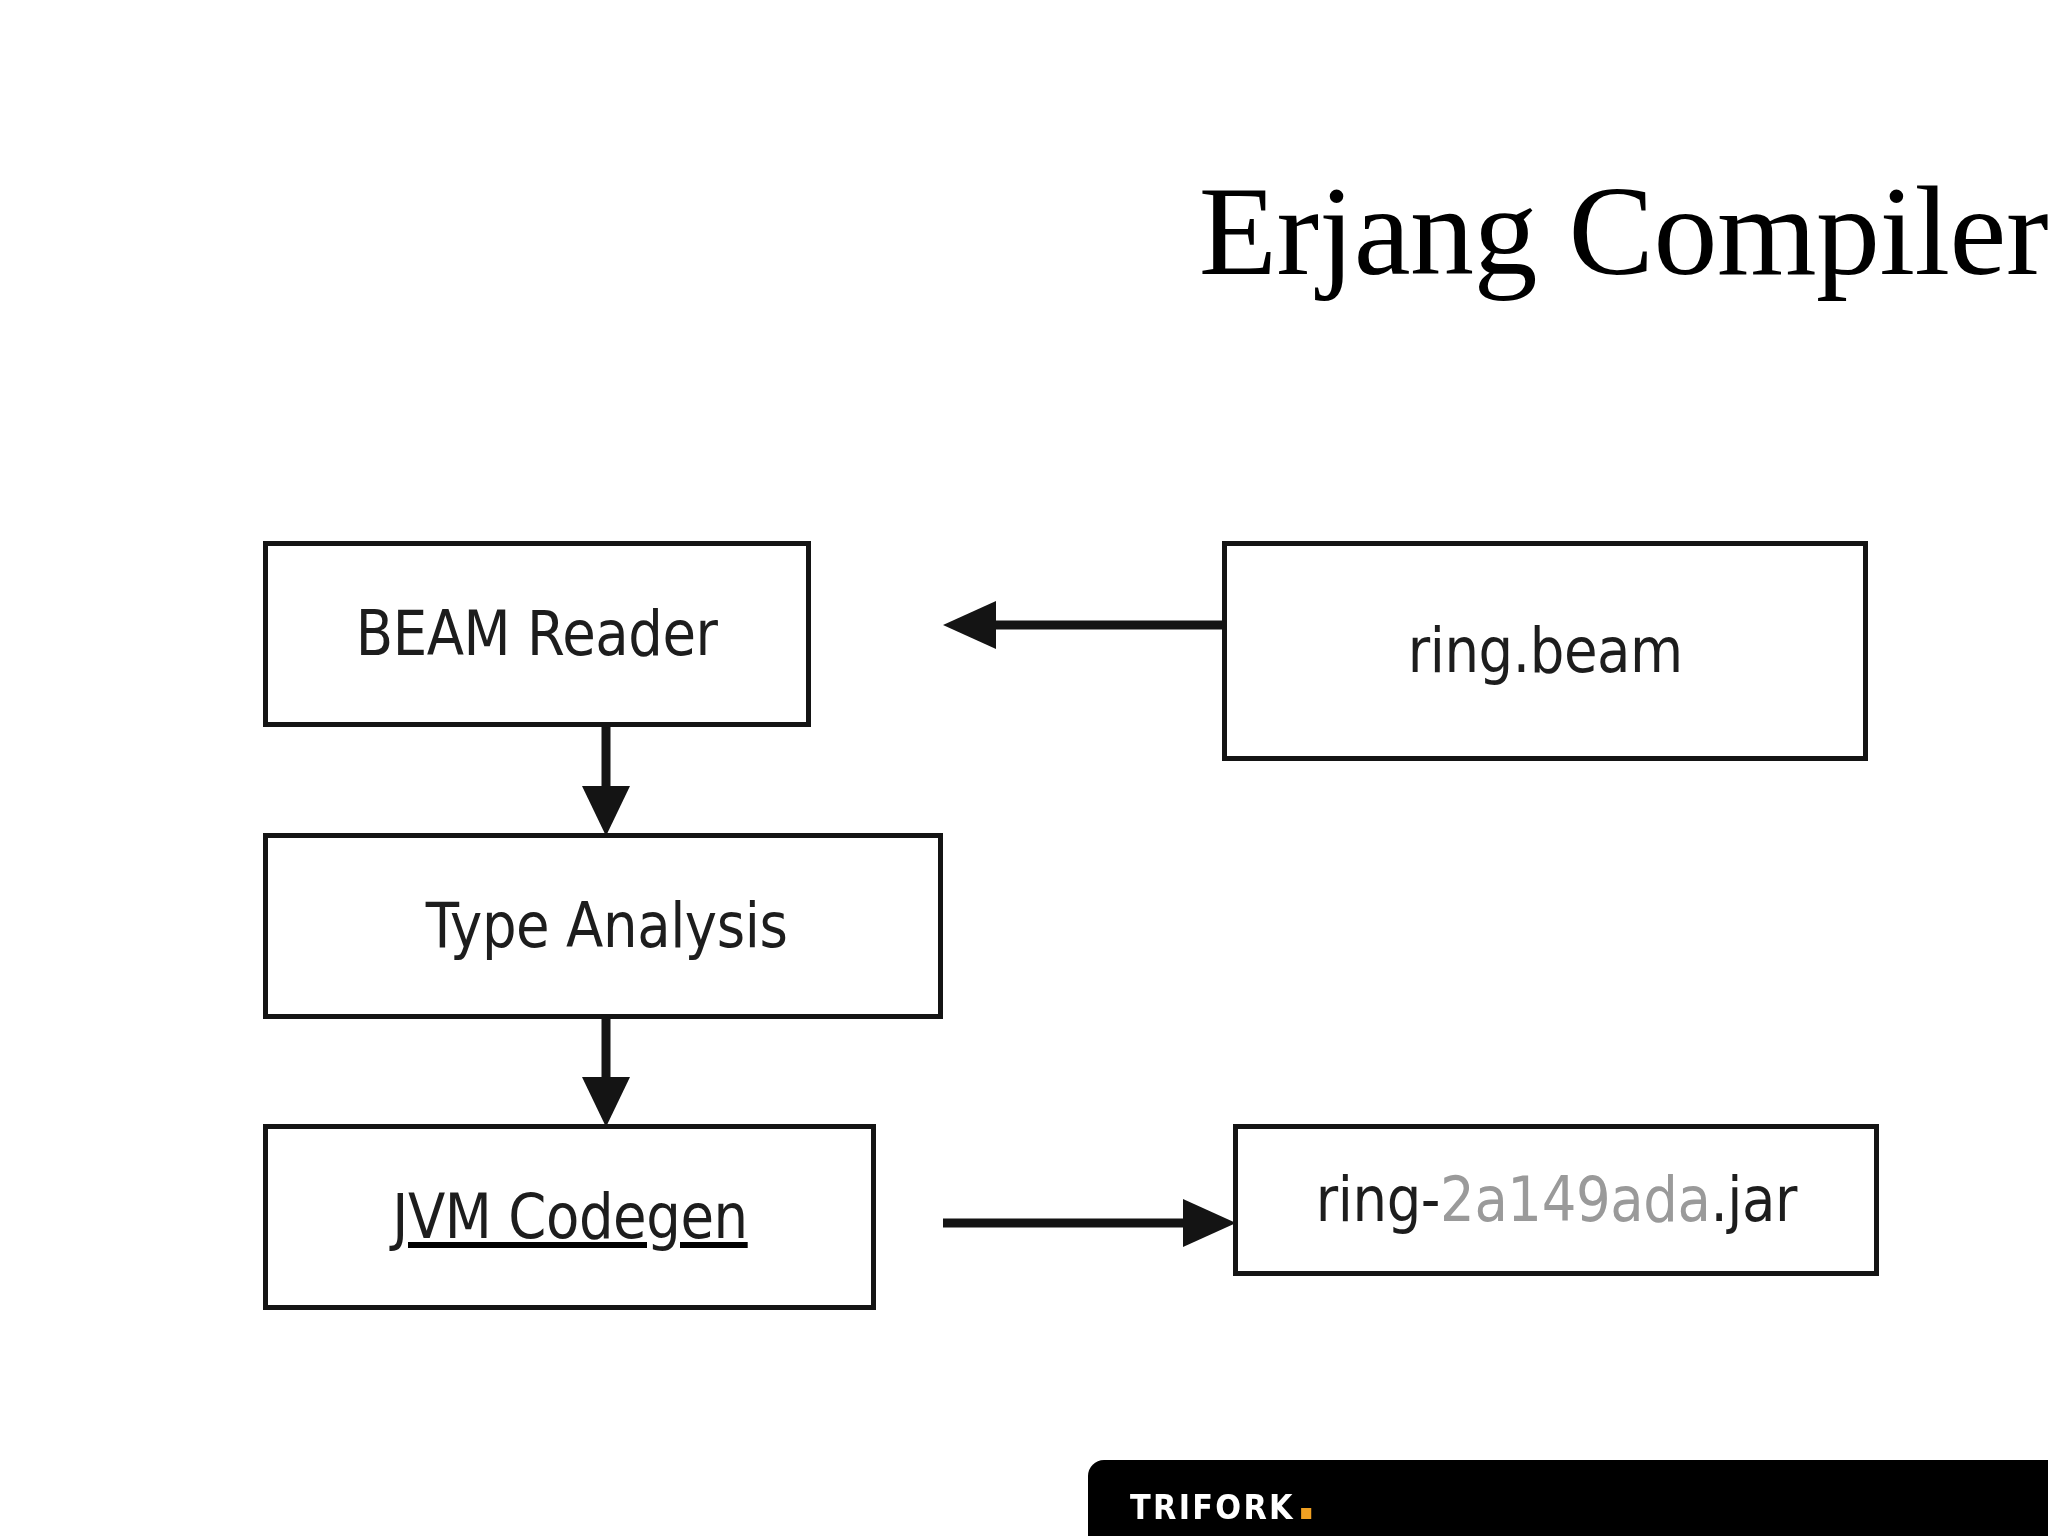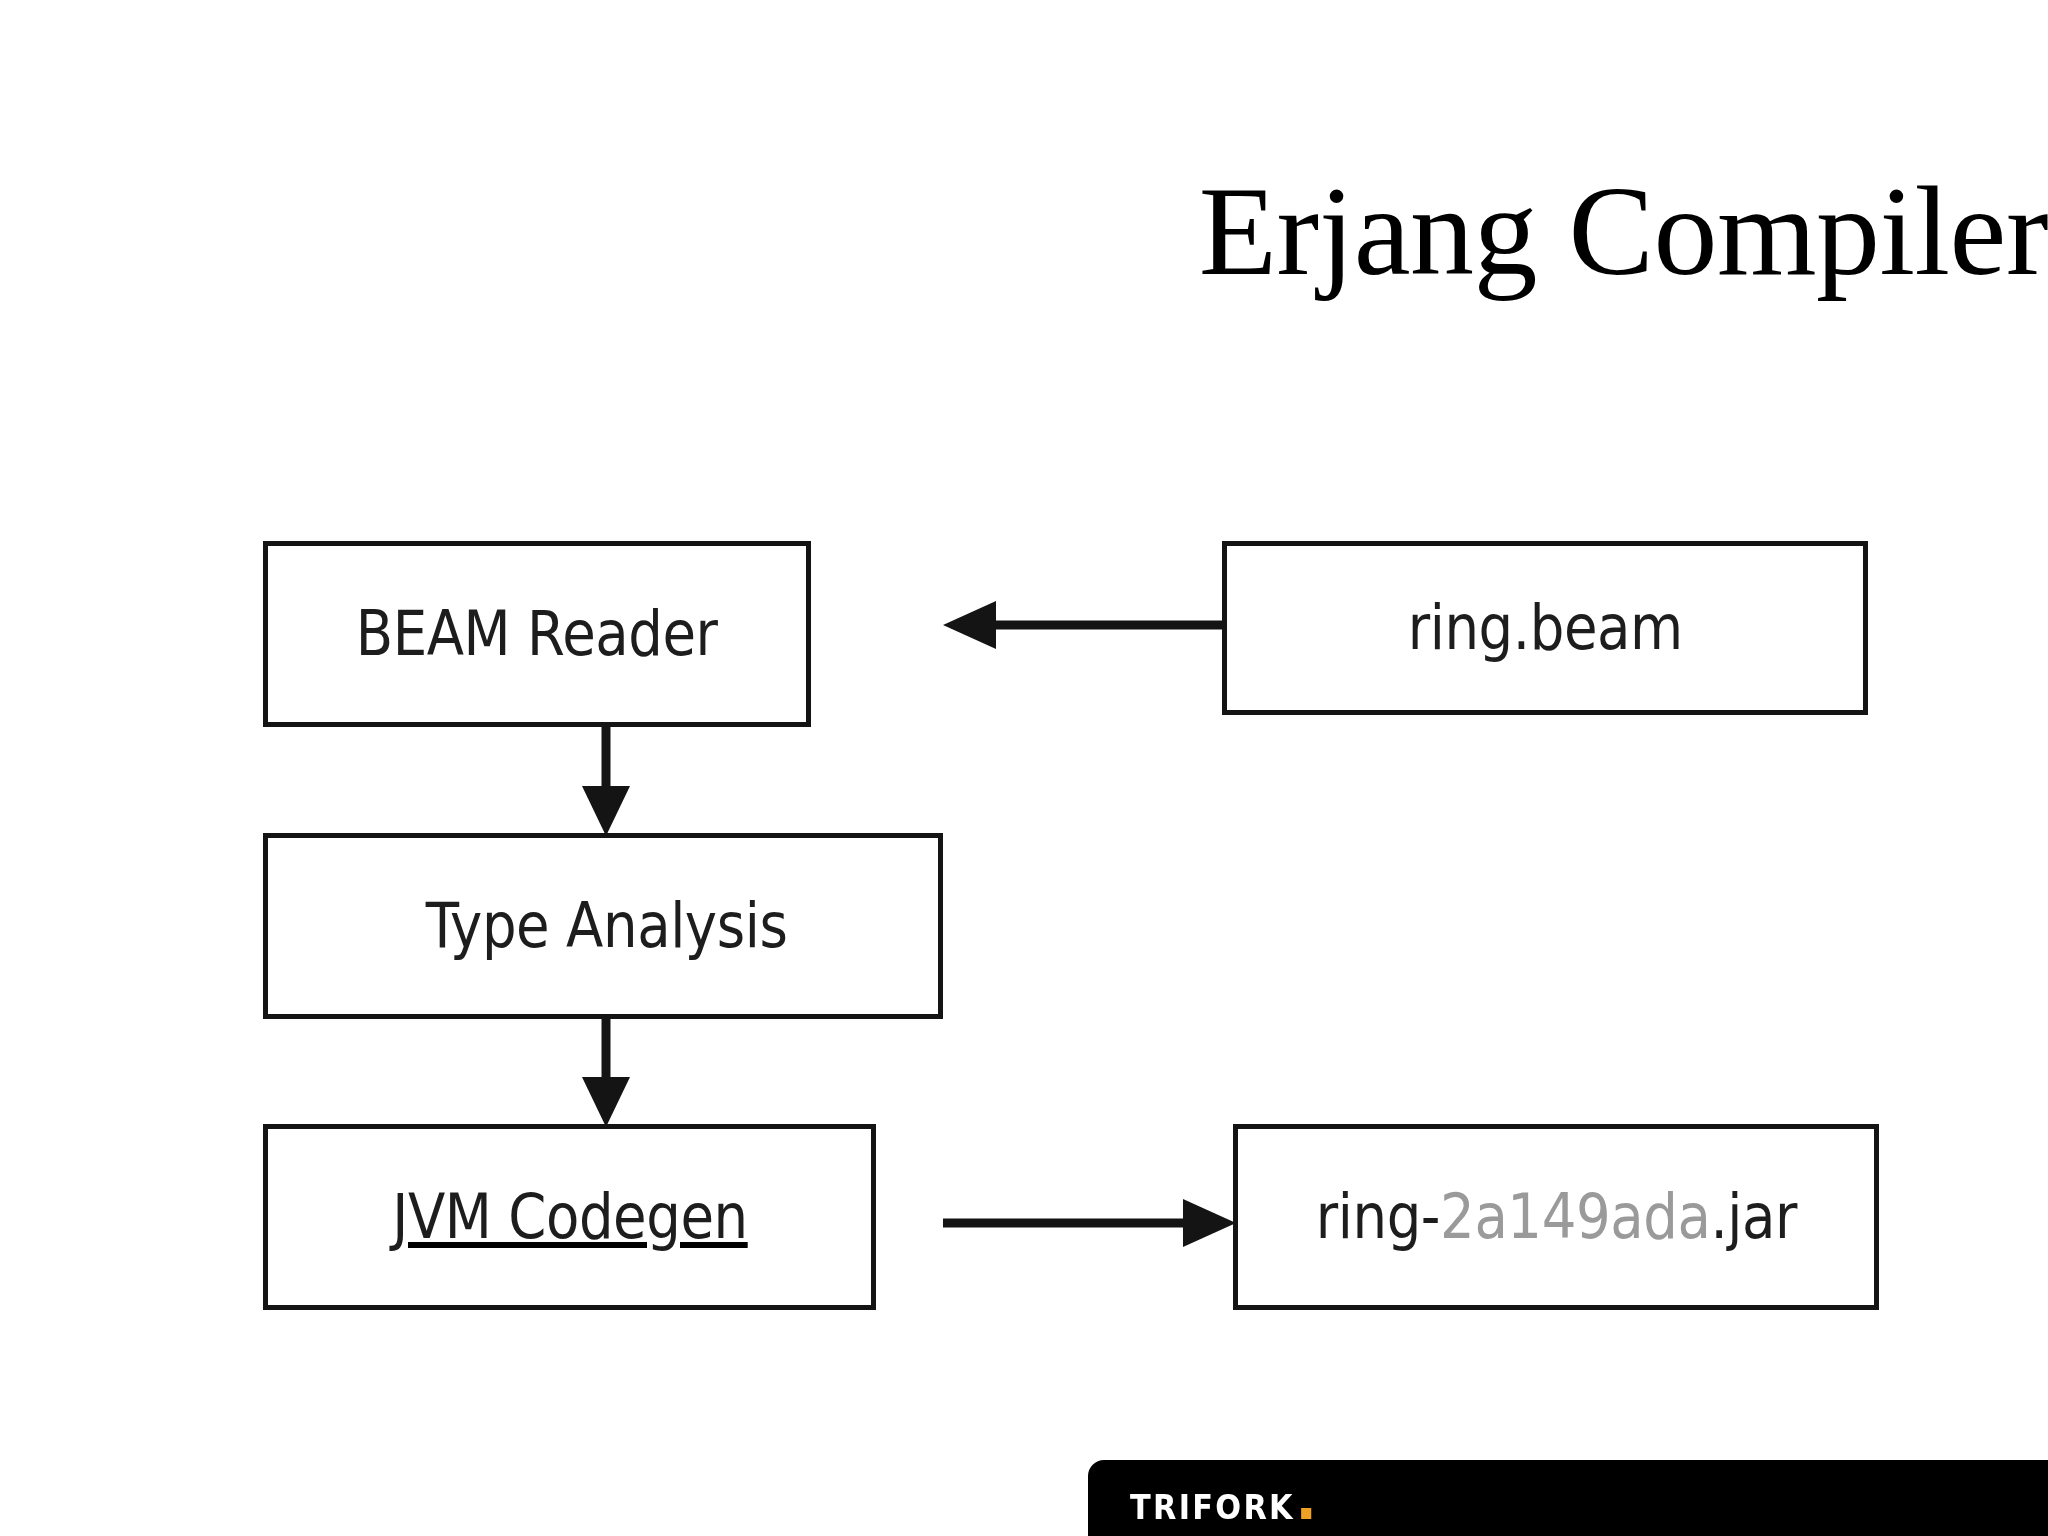--- a/index.html
+++ b/index.html
@@ -59,22 +59,22 @@
     white-space: nowrap;
     line-height: 1;
     transform: scaleX(0.88);
   }
   .node-label .hash { color: #9a9a9a; }
 
   
   #node-beam-reader   { left: 263px;  top: 541px;  width: 548px; height: 186px; text-align: right; }
   #node-type-analysis { left: 263px;  top: 833px;  width: 680px; height: 186px; padding-left: 8px; }
   #node-jvm-codegen   { left: 263px;  top: 1124px; width: 613px; height: 186px; text-decoration: underline; }
-  #node-ring-beam     { left: 1222px; top: 541px;  width: 646px; height: 174px; }
-  #node-ring-jar      { left: 1233px; top: 1124px; width: 646px; height: 186px; }
+  #node-ring-beam     { left: 1222px; top: 541px;  width: 646px; height: 220px; }
+  #node-ring-jar      { left: 1233px; top: 1124px; width: 646px; height: 152px; }
 
   
   #arrow-layer {
     position: absolute;
     left: 0; top: 0;
     width: 2048px; height: 1536px;
     pointer-events: none;
   }
 
   

